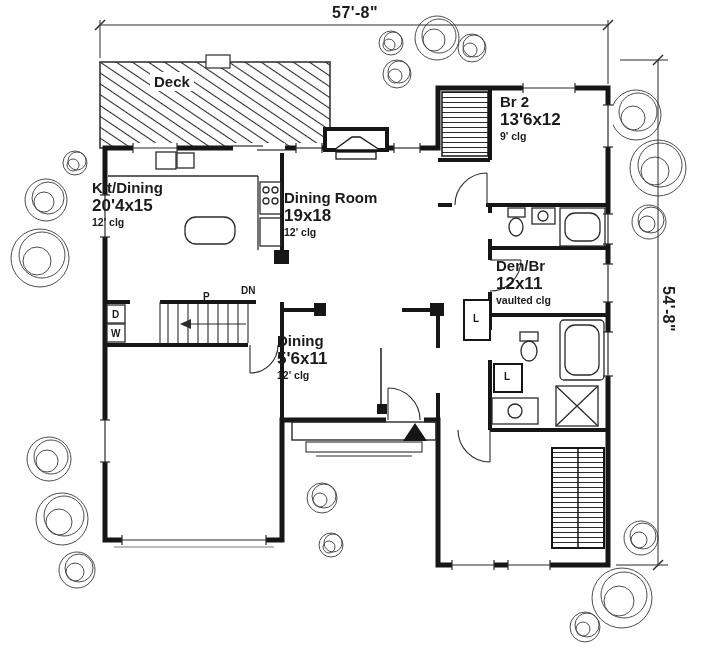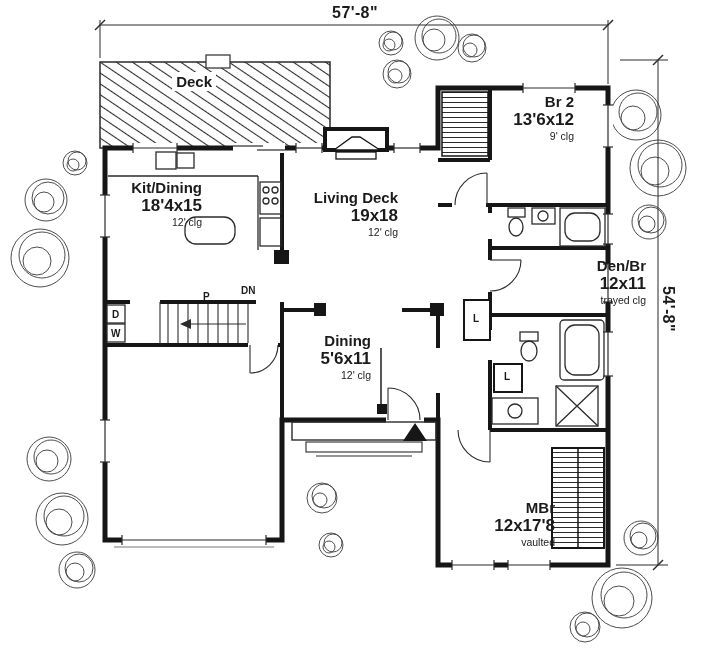--- a/index.html
+++ b/index.html
@@ -1,23 +1,23 @@
 <!DOCTYPE html>
 <html><head>
 <meta charset="utf-8">
 <style>
   *{box-sizing:border-box}
   html,body{margin:0;padding:0;background:#fff}
   .stage{position:relative;width:706px;height:664px;background:#fff;overflow:hidden;
          font-family:"Liberation Sans",sans-serif;color:#1b1b1b}
   .stage svg{position:absolute;left:0;top:0}
-  .lbl{position:absolute;text-align:right;line-height:1.15}
+  .lbl{position:absolute;text-align:left;line-height:1.15}
   .room-name{font-size:15px;font-weight:700}
   .room-size{font-size:17px;font-weight:700}
-  .room-clg{font-size:10.5px;font-weight:400}
+  .room-clg{font-size:10.5px;font-weight:700}
   .tag{position:absolute;font-size:10px;font-weight:700}
   .dim{position:absolute;font-size:16px;font-weight:700;text-align:center;letter-spacing:.4px;white-space:nowrap}
   .dim-right{transform:rotate(90deg);transform-origin:center}
   .deck-label{background:#fff;padding:1px 4px}
 </style>
 </head>
 <body>
 
 <div class="stage">
 
@@ -298,54 +298,49 @@
 
 <div class="dim" style="left:305px;top:4px;width:100px">57'-8"</div>
 <div class="dim dim-right" style="left:638px;top:300px;width:60px;height:18px">54'-8"</div>
 
 <div class="lbl" style="left:150px;top:73px;width:66px">
   <span class="room-name deck-label">Deck</span>
 </div>
 
 <div class="lbl" style="left:92px;top:179px;width:110px">
   <div class="room-name">Kit/Dining</div>
-  <div class="room-size">18'4x15</div>
+  <div class="room-size">20'4x15</div>
   <div class="room-clg">12' clg</div>
 </div>
 
 <div class="lbl" style="left:284px;top:189px;width:114px">
-  <div class="room-name">Living Deck</div>
+  <div class="room-name">Dining Room</div>
   <div class="room-size">19x18</div>
   <div class="room-clg">12' clg</div>
 </div>
 
-<div class="lbl" style="left:480px;top:93px;width:94px">
+<div class="lbl" style="left:500px;top:93px;width:94px">
   <div class="room-name">Br 2</div>
   <div class="room-size">13'6x12</div>
   <div class="room-clg">9' clg</div>
 </div>
 
-<div class="lbl" style="left:546px;top:257px;width:100px">
+<div class="lbl" style="left:496px;top:257px;width:100px">
   <div class="room-name">Den/Br</div>
   <div class="room-size">12x11</div>
-  <div class="room-clg">trayed clg</div>
+  <div class="room-clg">vaulted clg</div>
 </div>
 
 <div class="lbl" style="left:277px;top:332px;width:94px">
   <div class="room-name">Dining</div>
   <div class="room-size">5'6x11</div>
   <div class="room-clg">12' clg</div>
 </div>
 
 
-<div class="lbl" style="left:457px;top:499px;width:98px">
-  <div class="room-name">MBr</div>
-  <div class="room-size">12x17'8</div>
-  <div class="room-clg">vaulted</div>
-</div>
 
 <div class="tag" style="left:241px;top:285px">DN</div>
 <div class="tag" style="left:203px;top:291px">P</div>
 <div class="tag" style="left:112px;top:309px">D</div>
 <div class="tag" style="left:111px;top:328px">W</div>
 <div class="tag" style="left:473px;top:313px">L</div>
 <div class="tag" style="left:504px;top:371px">L</div>
 
 </div>
 

